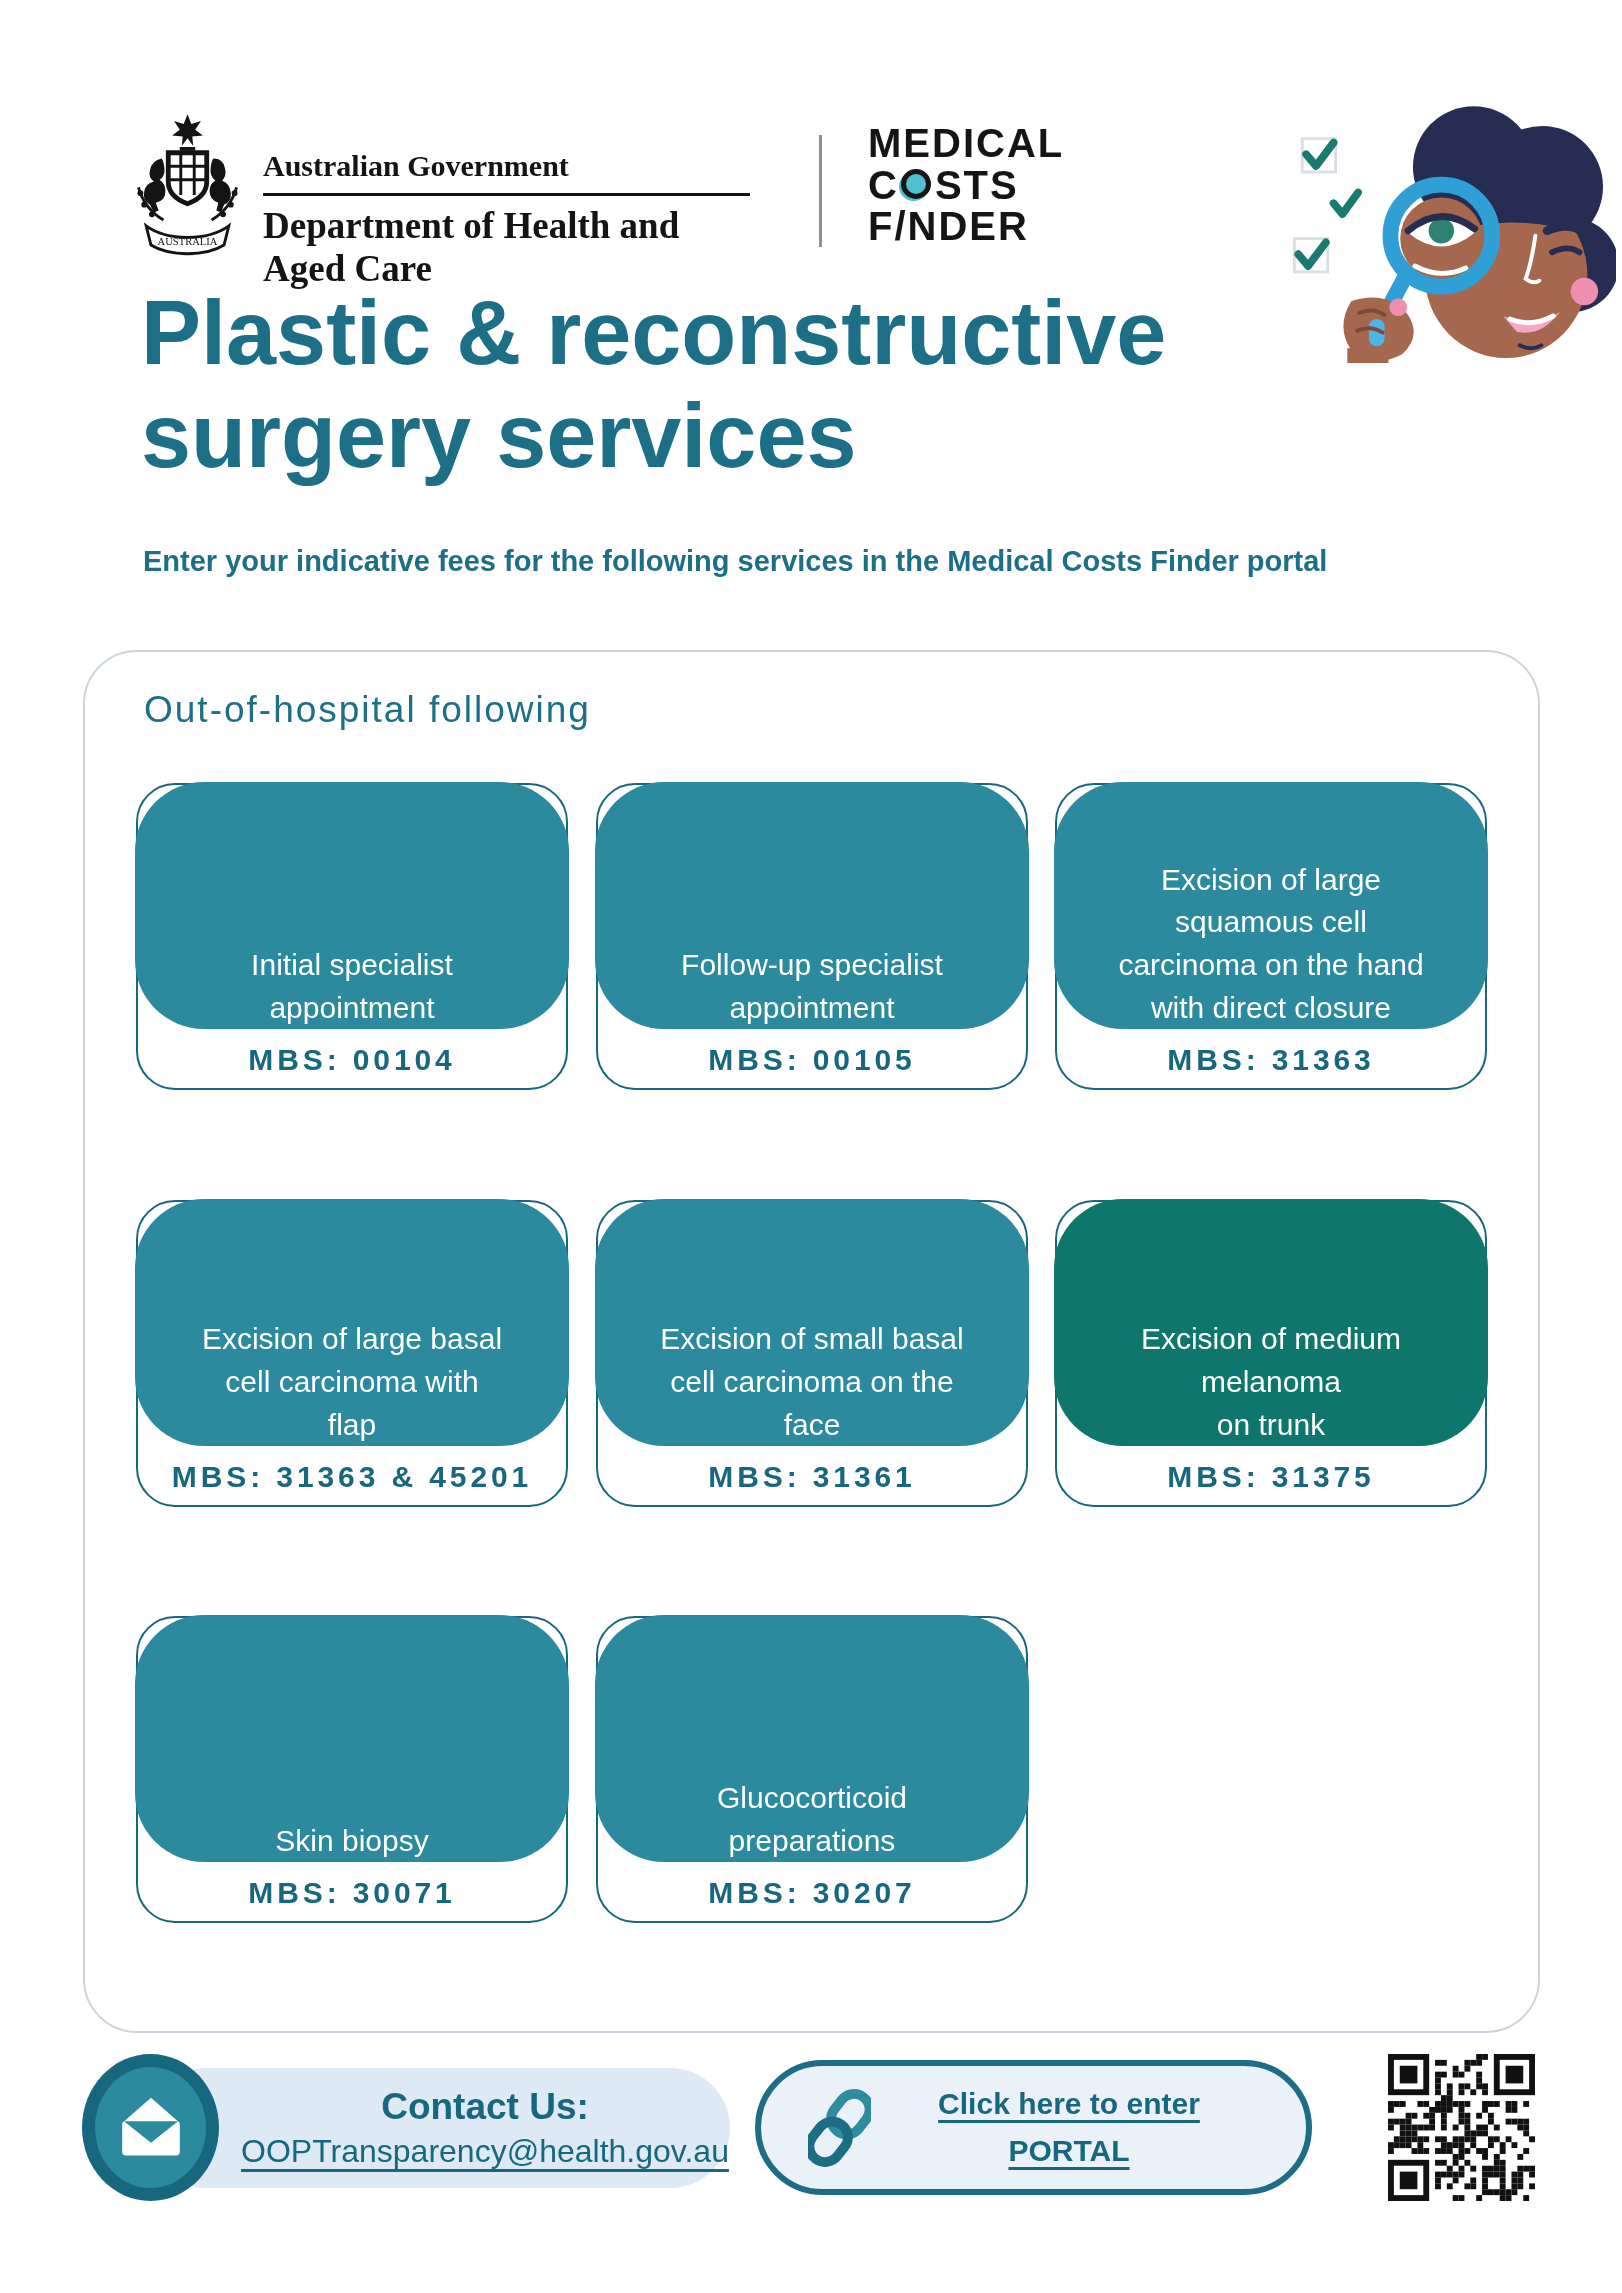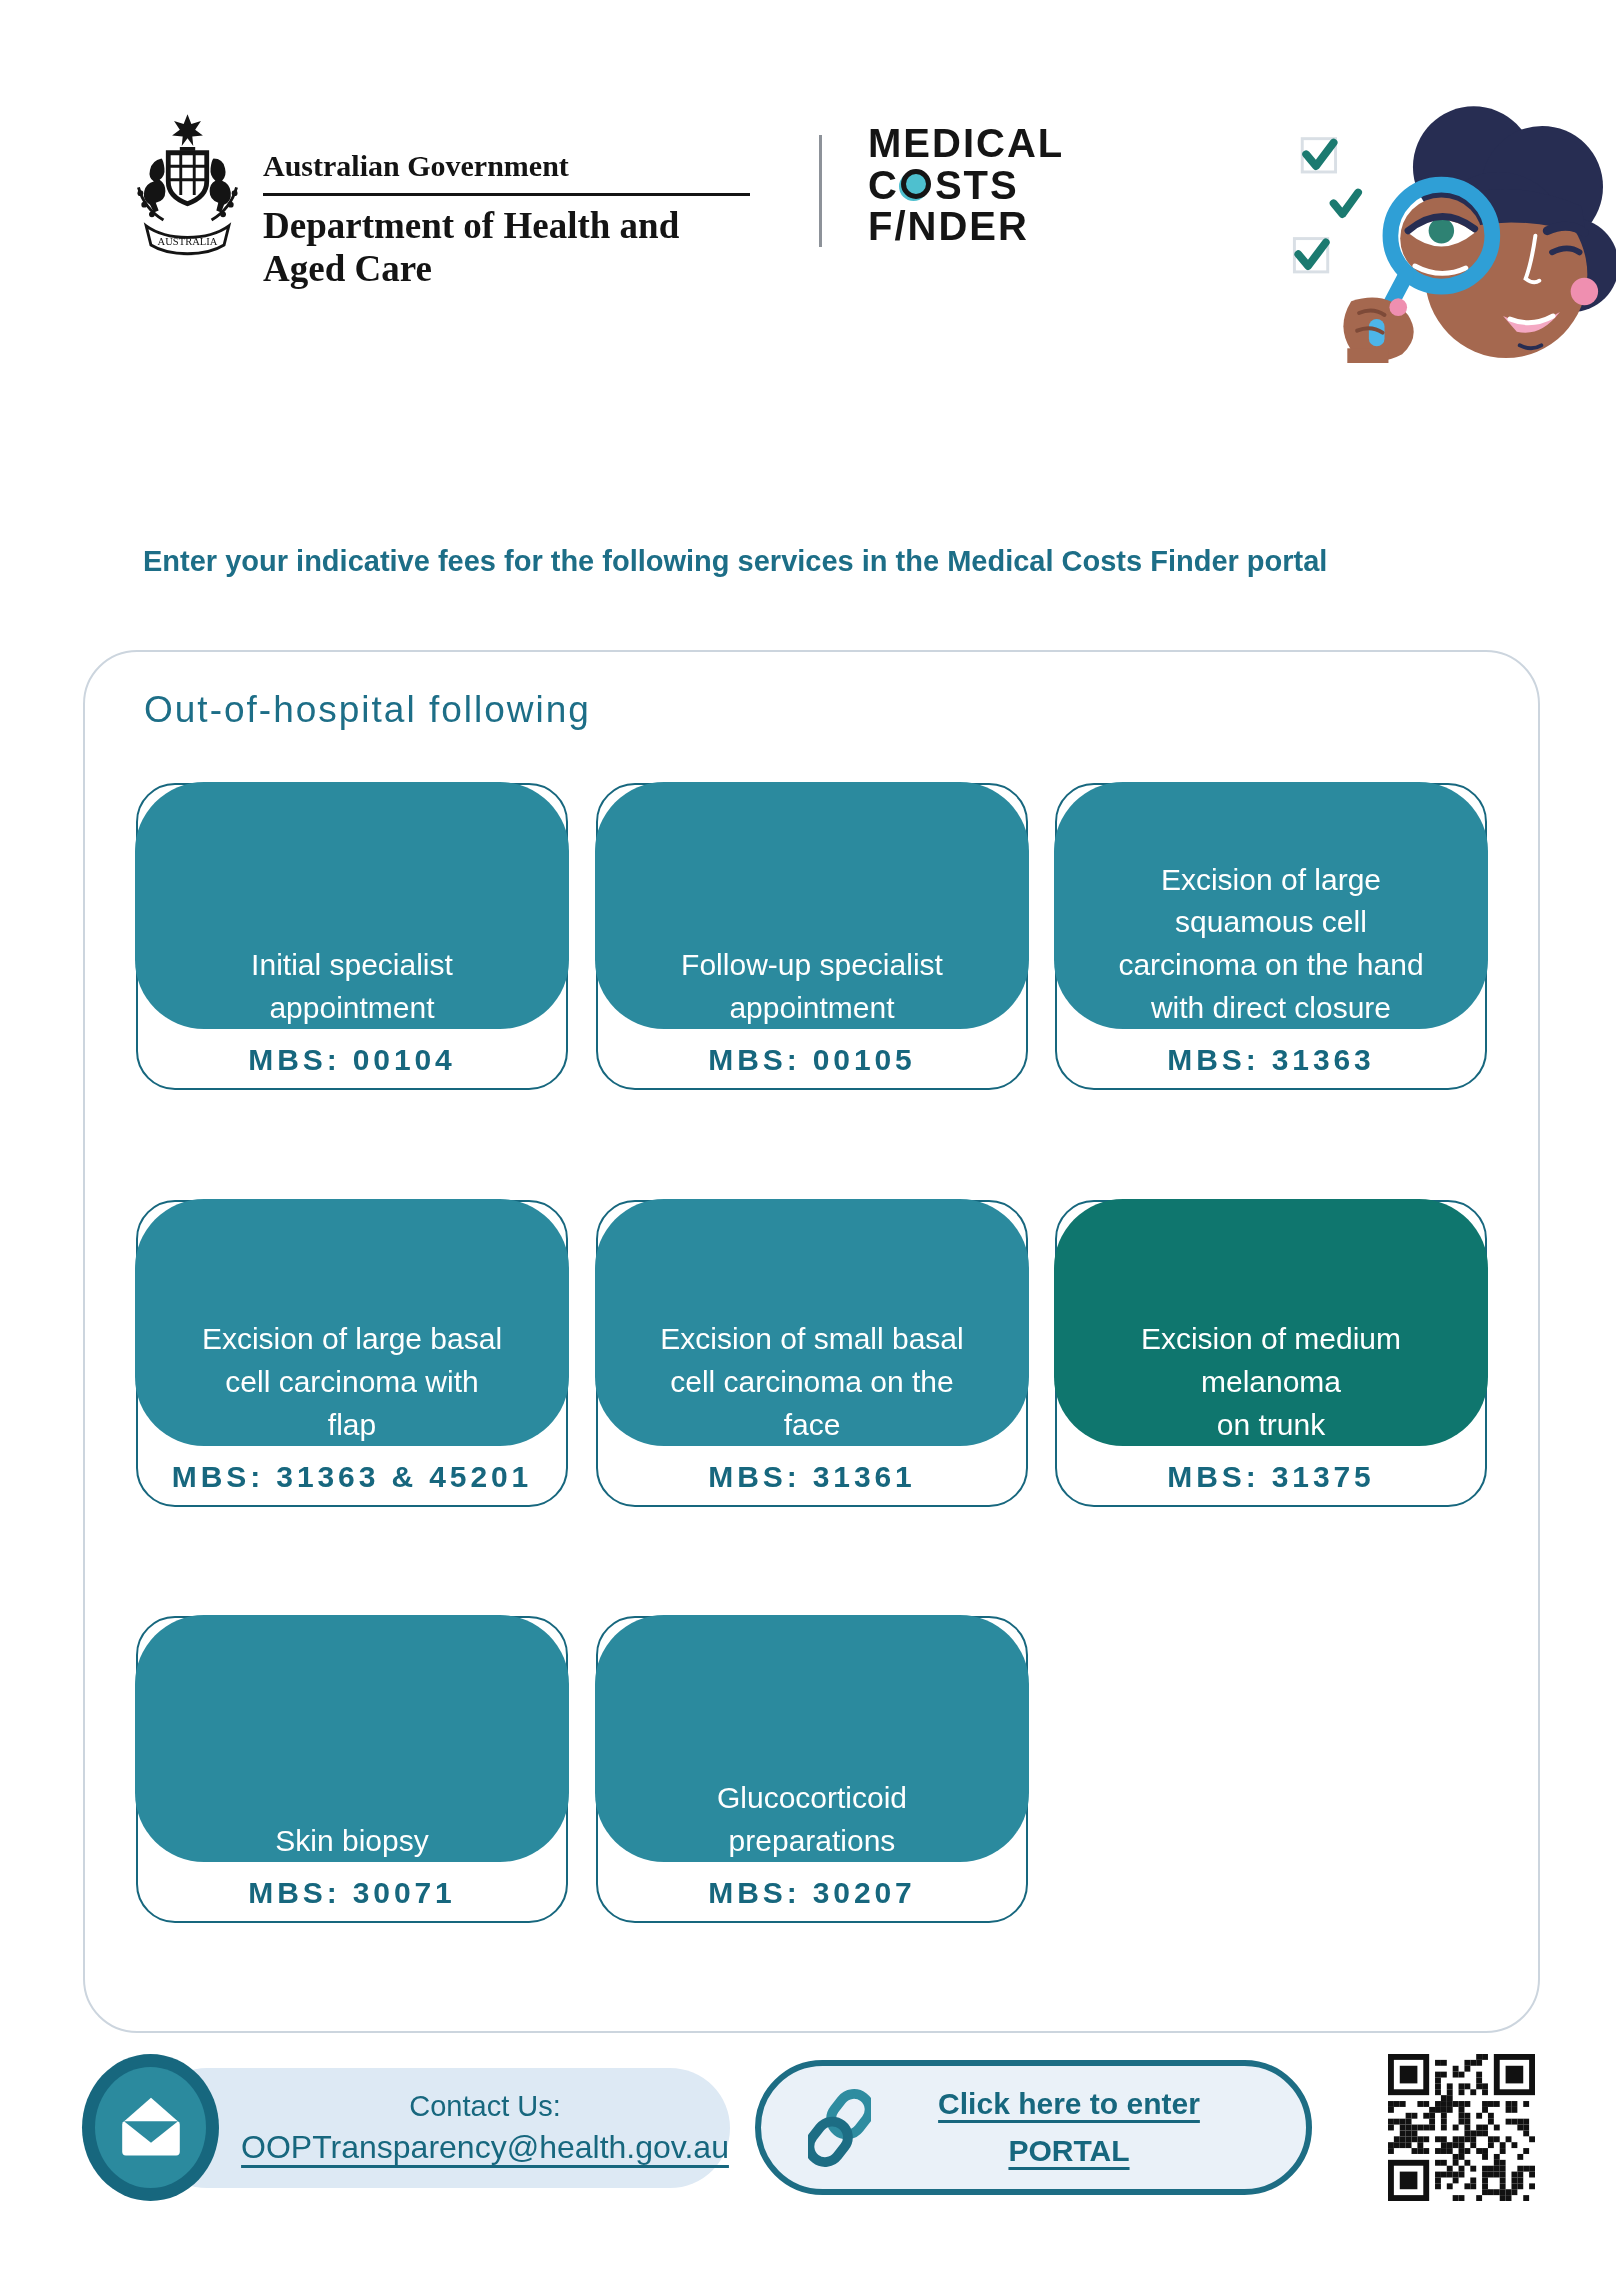--- a/index.html
+++ b/index.html
@@ -37,21 +37,21 @@
   .card-blob{position:absolute;top:-2.9px;left:-2.9px;right:-2.9px;height:247px;border-radius:69px;
              display:flex;align-items:flex-end;justify-content:center;padding:0 25.5px;box-sizing:border-box;}
   .card-label{color:#fff;font-size:30px;line-height:1.42;text-align:center;white-space:pre-line;font-weight:400;}
   .card-mbs{position:absolute;left:0;right:0;bottom:0;height:57px;display:flex;align-items:center;
             justify-content:center;font-size:30px;font-weight:700;letter-spacing:3.9px;}
 
   
   .contact-pill{position:absolute;left:147px;top:2068px;width:583px;height:120px;border-radius:60px;
                 display:flex;flex-direction:column;align-items:center;justify-content:center;padding-left:93px;
                 box-sizing:border-box;}
-  .contact-label{font-size:29px;font-weight:400;}
+  .contact-label{font-size:37px;font-weight:700;}
   .contact-email{margin-top:5.9px;font-size:32px;font-weight:400;text-decoration:underline;
                  text-underline-offset:6.9px;text-decoration-thickness:2.9px;}
   .envelope-badge{position:absolute;left:82px;top:2054px;width:137px;height:147px;}
   .env-outer{position:absolute;inset:0;border-radius:50%;}
   .env-inner{position:absolute;inset:12.7px;border-radius:50%;display:flex;align-items:center;justify-content:center;}
 
   .portal-pill{position:absolute;left:755px;top:2060px;width:557px;height:135px;border-radius:68px;
                box-sizing:border-box;border:6.9px solid #1d6d84;display:flex;align-items:center;}
   .portal-icon{margin-left:47px;width:63px;height:82px;flex:0 0 auto;}
   .portal-text{flex:1;text-align:center;font-size:30px;font-weight:700;line-height:1.55;margin-right:39px;}
@@ -144,20 +144,21 @@
 
     <g>
       <path d="M100,232 q36,-12 58,14 q14,22 -6,40 q-30,16 -52,-4 q-16,-24 0,-50 z" fill="#a5684f"></path>
       <rect x="96" y="280" width="42" height="15" fill="#a5684f"></rect>
       <circle cx="148" cy="238" r="9" fill="#ef8fb0"></circle>
       <rect x="118" y="250" width="16" height="28" rx="8" fill="#4db5e8"></rect>
       <path d="M108,244 q14,-6 26,2 M106,262 q14,-6 26,2" stroke="#7e4a38" stroke-width="4" fill="none" stroke-linecap="round"></path>
     </g>
   </svg>
 
+  <div class="page-title" style="color: rgb(29, 110, 135);">Plastic &amp; reconstructive surgery services</div>
   <div class="page-subtitle" style="color: rgb(29, 110, 135);">Enter your indicative fees for the following services in the Medical Costs Finder portal</div>
 
   <div class="container" style="border-color: rgb(204, 213, 222);">
     <div class="section-heading" style="color: rgb(29, 110, 135);">Out-of-hospital following</div>
     <div>
         <div class="card" style="left: 51px; top: 131px;">
           <div class="card-blob" style="background:#2b8a9e">
             <div class="card-label">Initial specialist
 appointment</div>
           </div>

